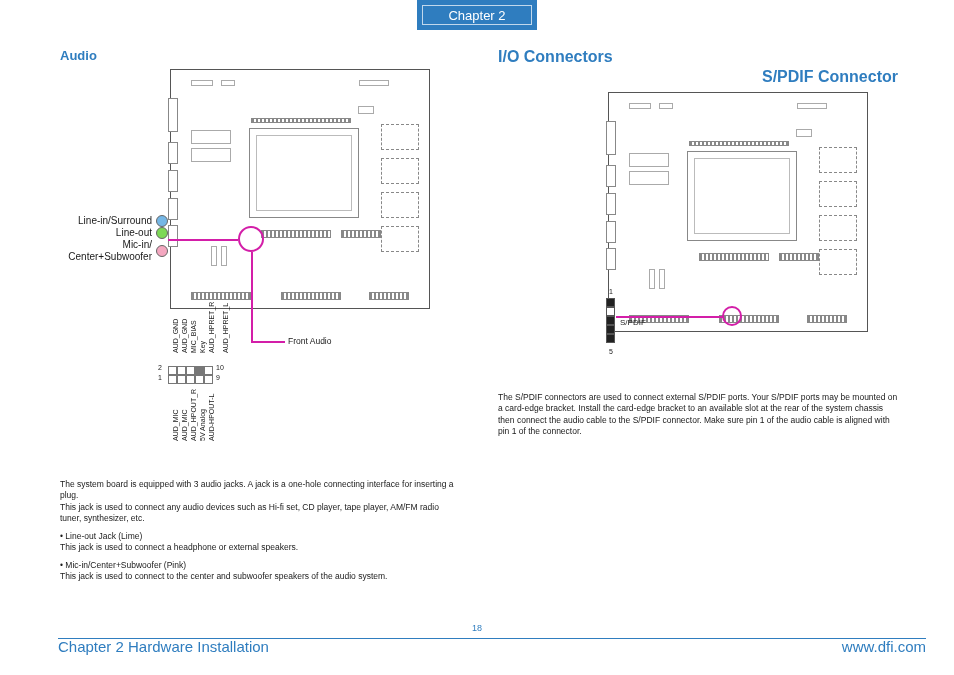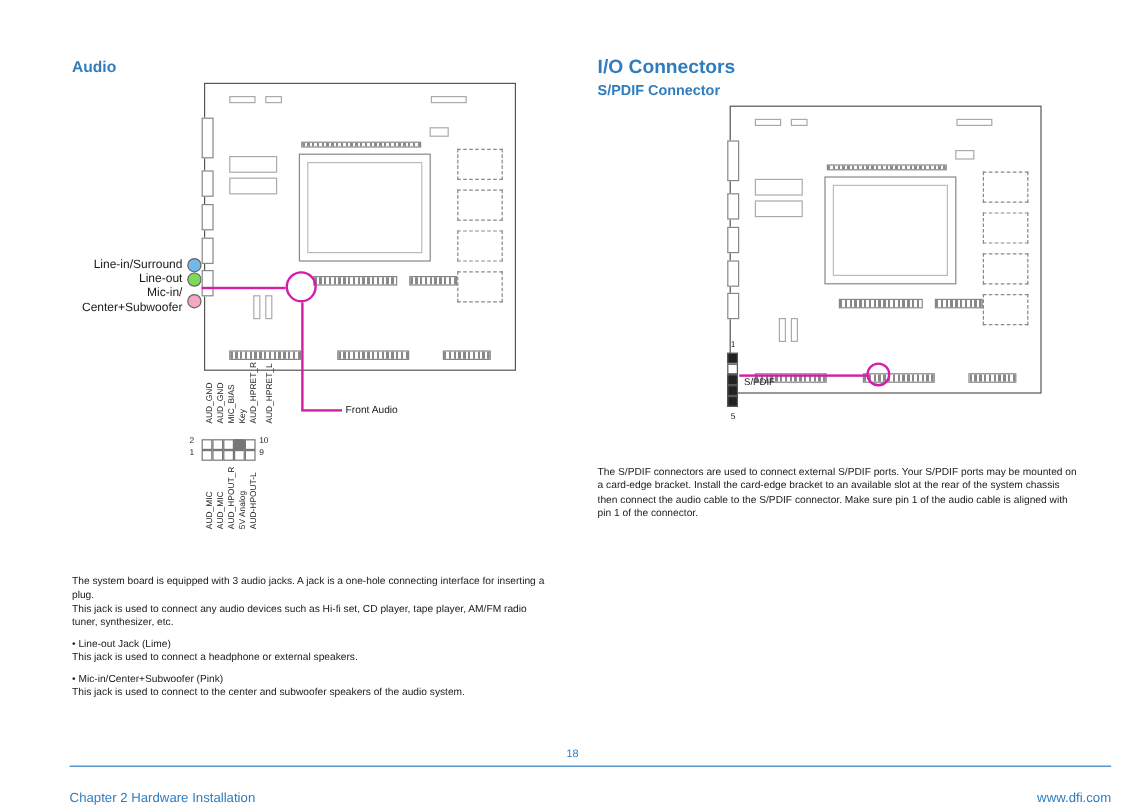--- a/index.html
+++ b/index.html
@@ -48,21 +48,21 @@
   }
   .col-left { left: 60px; }
   .col-right { left: 498px; }
 
   .h-audio, .h-io, .h-spdif {
     color: #2f7dbf;
     font-weight: bold;
   }
   .h-audio { font-size: 13px; margin-bottom: 6px; }
   .h-io   { font-size: 16px; margin-bottom: 2px; }
-  .h-spdif{ font-size: 12px; margin-bottom: 6px; }
+  .h-spdif{ font-size: 16px; margin-bottom: 6px; text-align: right; }
 
   
   .board-wrap { position: relative; height: 250px; }
   .board {
     position: absolute;
     left: 110px; top: 0;
     width: 260px; height: 240px;
     border: 1px solid #555;
     background: #fff;
   }
@@ -151,30 +151,33 @@
 
   .page-num {
     position:absolute; left:50%; transform:translateX(-50%);
     bottom:42px; color:#2f7dbf; font-size:9px;
   }
   .footer-rule {
     position:absolute; left:58px; right:28px; bottom:36px;
     height:1px; background:#2f7dbf;
   }
   .footer-left, .footer-right {
-    position:absolute; bottom:4px; color:#2f7dbf; font-size:11px;
+    position:absolute; bottom:20px; color:#2f7dbf; font-size:15px;
   }
   .footer-left { left:58px; }
   .footer-right{ right:28px; }
 </style>
 </head>
 <body>
 
 <div class="page">
 
+  <div class="chapter-tab">
+    <span>Chapter 2</span>
+  </div>
 
   <div class="col-left">
     <div class="h-audio">Audio</div>
 
     <div class="board-wrap">
 
       <div class="jacks">
         <div class="jack-row">
           <span>Line-in/Surround</span>
           <span class="jack blue"></span>

